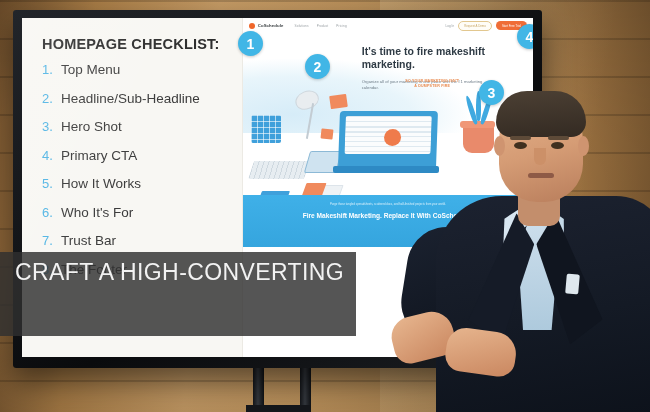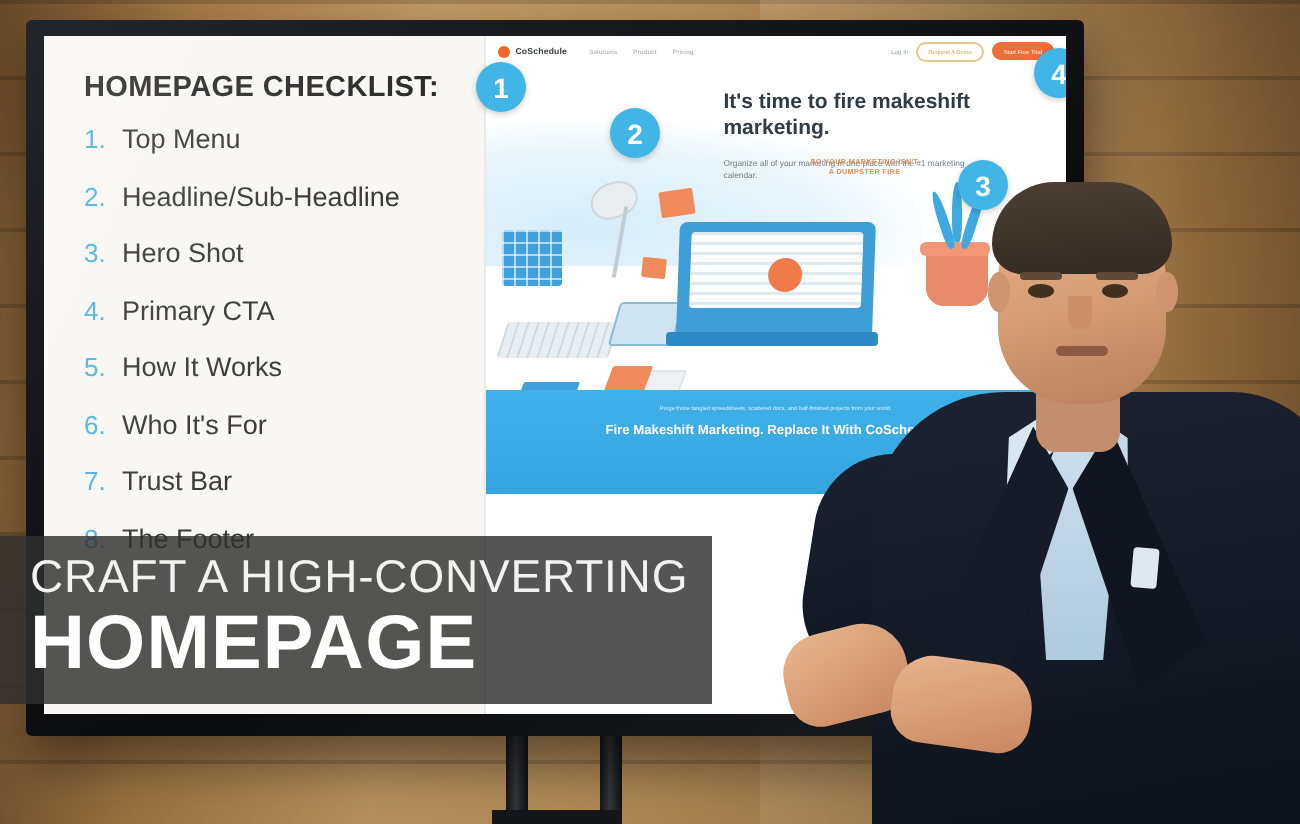--- a/index.html
+++ b/index.html
@@ -235,21 +235,21 @@
     background:linear-gradient(200deg,#1b2230,#0d121b);
     border-radius:22px 40px 40px 28px;transform:rotate(-8deg);
   }
   .p-badge{
     position:absolute;left:136px;top:196px;width:13px;height:20px;
     background:#dfe8ee;border-radius:2px;transform:rotate(5deg);
   }
 
   
   .caption{
-    position:absolute;left:0;top:268px;width:356px;height:84px;
+    position:absolute;left:0;top:252px;width:356px;height:84px;
     background:rgba(48,48,48,.82);
   }
   .cap-line1{
     position:absolute;left:15px;top:7px;
     font-size:23px;color:#f2f2f2;letter-spacing:.4px;white-space:nowrap;
   }
   .cap-line2{
     position:absolute;left:15px;top:35px;
     font-size:38px;font-weight:bold;color:#ffffff;letter-spacing:.6px;
     line-height:1;white-space:nowrap;
@@ -397,16 +397,15 @@
     <div class="p-eye" style="left:84px;"></div>
     <div class="p-eye" style="left:121px;"></div>
     <div class="p-nose"></div>
     <div class="p-mouth"></div>
     <div class="p-hand" style="left:-38px;top:236px;width:62px;height:46px;transform:rotate(-14deg);"></div>
     <div class="p-hand" style="left:16px;top:252px;width:70px;height:44px;transform:rotate(8deg);"></div>
   </div>
 
   <div class="caption">
     <div class="cap-line1">CRAFT A HIGH-CONVERTING</div>
-    <div class="cap-line2">HOMEPAGE</div>
   </div>
 
 </div>
 
 </body></html>

